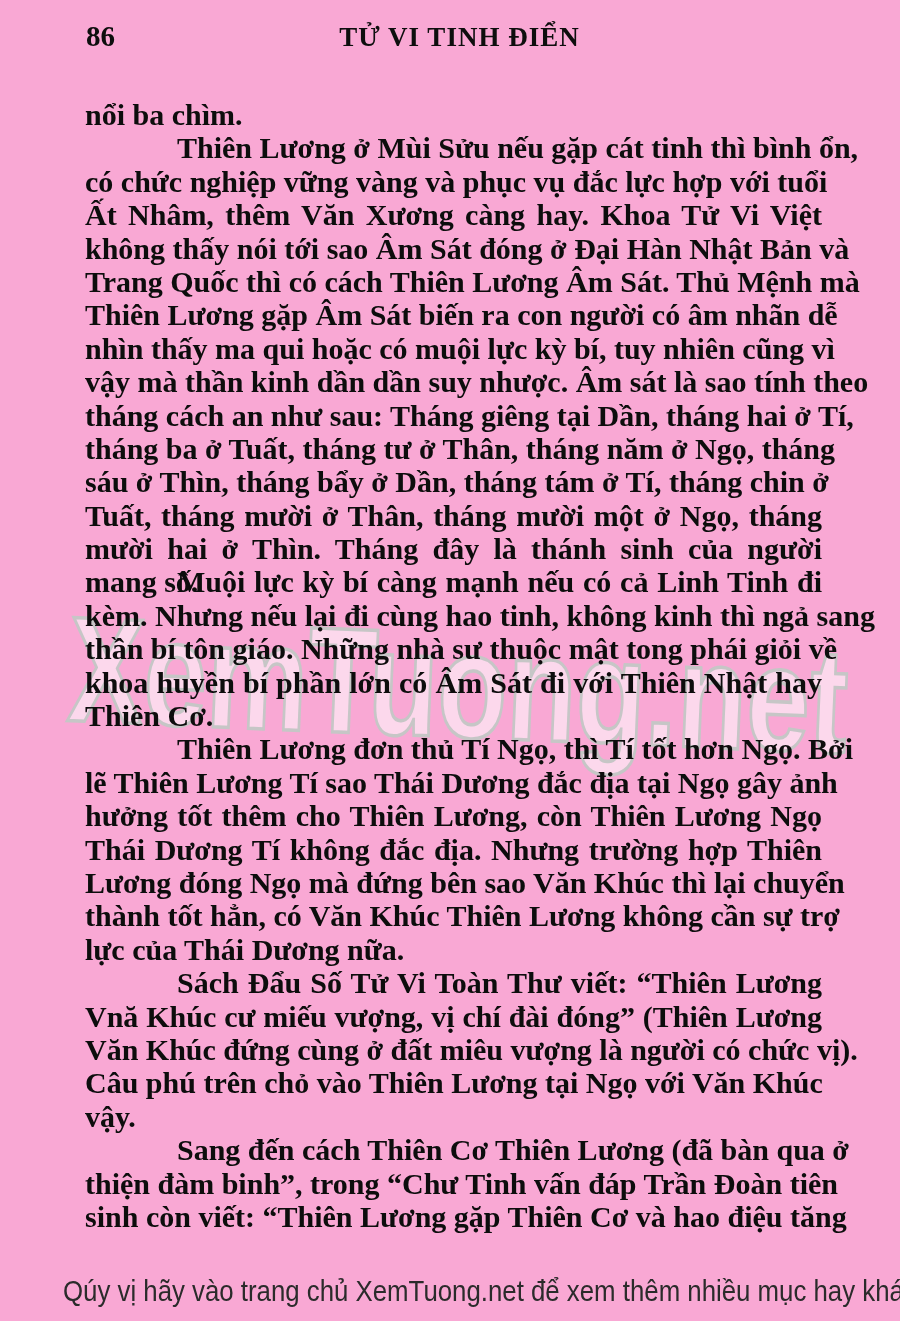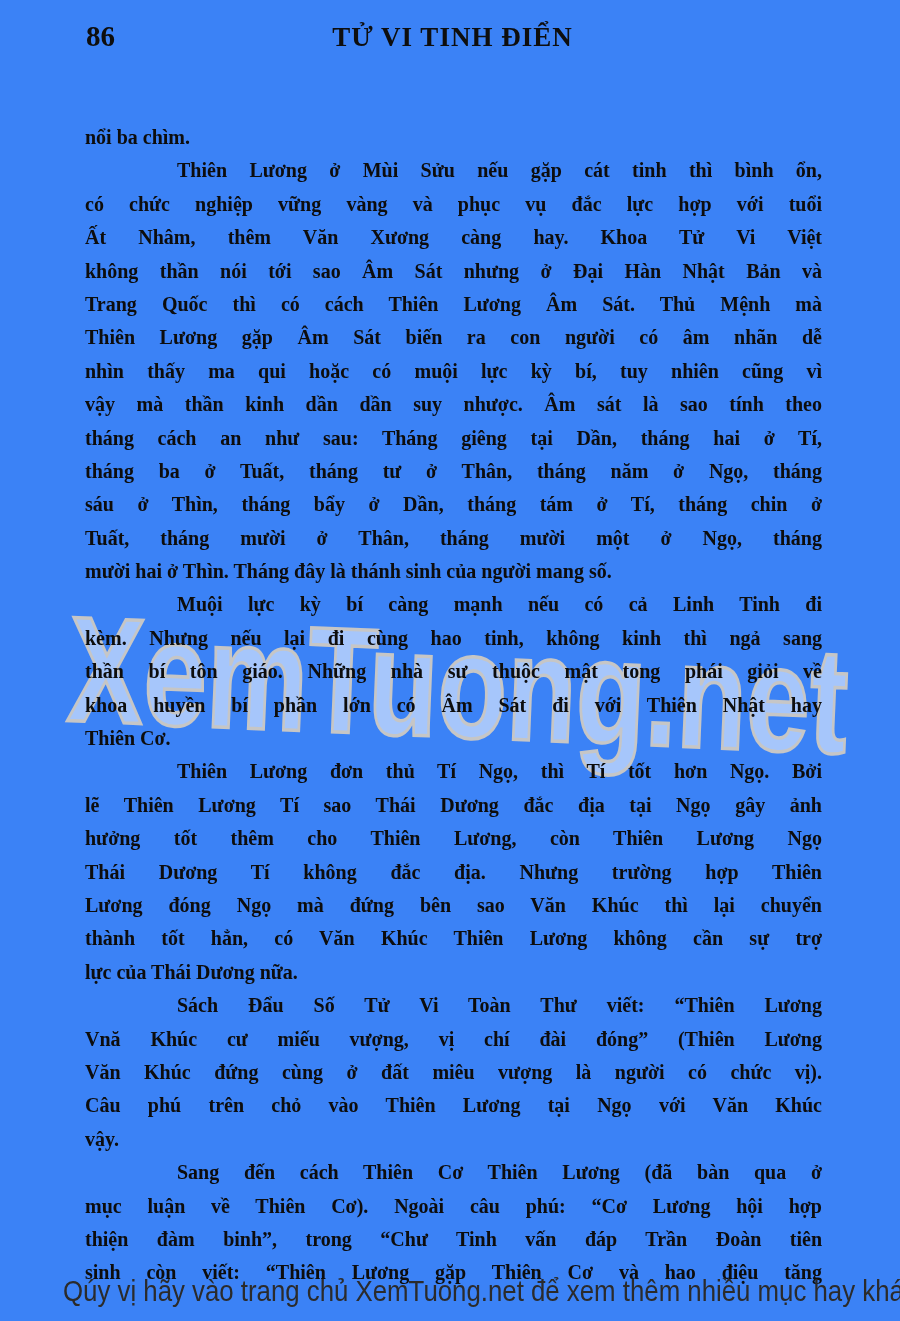--- a/index.html
+++ b/index.html
@@ -6,48 +6,47 @@
   body {
     width: 900px; height: 1321px;
     background: #ffffff;
     position: relative;
     overflow: hidden;
     font-family: "Liberation Serif", serif;
     color: #0e0e0e;
   }
   .page {
     position: absolute; inset: 0;
-    background: #3b82f6;
+    background: #f9a8d4;
     padding-left: 15px;
   }
   
   .page-number {
     position: absolute; left: 86px; top: 20px;
     font-size: 29px; font-weight: 700;
   }
   .running-title {
-    position: absolute; left: 84px; top: 22px; width: 737px;
+    position: absolute; left: 91px; top: 22px; width: 737px;
     text-align: center;
     font-size: 27px; font-weight: 700;
     letter-spacing: 1px;
   }
   
   .watermark {
     position: absolute; left: 48px; top: 582px;
     width: 820px; height: 210px;
     transform: rotate(2.4deg);
     z-index: 0;
   }
   
   .body-text {
     position: absolute; left: 85px; top: 98px; width: 737px;
     z-index: 1;
-    font-size: 20px; font-weight: 700;
+    font-size: 30px; font-weight: 700;
     color: #0d0d0d;
-    margin-top: 23px;
   }
   .line {
     height: 33.4px; line-height: 33.4px;
     text-align: justify;
     text-align-last: justify;
     overflow: visible;
     white-space: nowrap;
   }
   .line.end { text-align-last: left; white-space: normal; }
   .line.indent { text-indent: 92px; }
@@ -77,21 +76,21 @@
     <svg width="820" height="210" viewBox="0 0 820 210">
       <text x="410" y="155" text-anchor="middle" textLength="780" lengthAdjust="spacingAndGlyphs" font-family="Liberation Sans, sans-serif" font-size="150" font-weight="bold" fill="#ffffff" fill-opacity="0.55" stroke="#c6c6c6" stroke-width="3.5">XemTuong.net</text>
     </svg>
   </div>
 
   <div class="body-text" id="body-text">
       <div class="line end">nổi ba chìm.</div>
       <div class="line indent">Thiên Lương ở Mùi Sửu nếu gặp cát tinh thì bình ổn,</div>
       <div class="line">có chức nghiệp vững vàng và phục vụ đắc lực hợp với tuổi</div>
       <div class="line">Ất Nhâm, thêm Văn Xương càng hay. Khoa Tử Vi Việt</div>
-      <div class="line">không thần nói tới sao Âm Sát nhưng ở Đại Hàn Nhật Bản và</div>
+      <div class="line">không thấy nói tới sao Âm Sát đóng ở Đại Hàn Nhật Bản và</div>
       <div class="line">Trang Quốc thì có cách Thiên Lương Âm Sát. Thủ Mệnh mà</div>
       <div class="line">Thiên Lương gặp Âm Sát biến ra con người có âm nhãn dễ</div>
       <div class="line">nhìn thấy ma qui hoặc có muội lực kỳ bí, tuy nhiên cũng vì</div>
       <div class="line">vậy mà thần kinh dần dần suy nhược. Âm sát là sao tính theo</div>
       <div class="line">tháng cách an như sau: Tháng giêng tại Dần, tháng hai ở Tí,</div>
       <div class="line">tháng ba ở Tuất, tháng tư ở Thân, tháng năm ở Ngọ, tháng</div>
       <div class="line">sáu ở Thìn, tháng bẩy ở Dần, tháng tám ở Tí, tháng chin ở</div>
       <div class="line">Tuất, tháng mười ở Thân, tháng mười một ở Ngọ, tháng</div>
       <div class="line end">mười hai ở Thìn. Tháng đây là thánh sinh của người mang số.</div>
       <div class="line indent">Muội lực kỳ bí càng mạnh nếu có cả Linh Tinh đi</div>
@@ -105,20 +104,19 @@
       <div class="line">Thái Dương Tí không đắc địa. Nhưng trường hợp Thiên</div>
       <div class="line">Lương đóng Ngọ mà đứng bên sao Văn Khúc thì lại chuyển</div>
       <div class="line">thành tốt hẳn, có Văn Khúc Thiên Lương không cần sự trợ</div>
       <div class="line end">lực của Thái Dương nữa.</div>
       <div class="line indent">Sách Đẩu Số Tử Vi Toàn Thư viết: “Thiên Lương</div>
       <div class="line">Vnă Khúc cư miếu vượng, vị chí đài đóng” (Thiên Lương</div>
       <div class="line">Văn Khúc đứng cùng ở đất miêu vượng là người có chức vị).</div>
       <div class="line">Câu phú trên chỏ vào Thiên Lương tại Ngọ với Văn Khúc</div>
       <div class="line end">vậy.</div>
       <div class="line indent">Sang đến cách Thiên Cơ Thiên Lương (đã bàn qua ở</div>
-      <div class="line">mục luận về Thiên Cơ). Ngoài câu phú: “Cơ Lương hội hợp</div>
       <div class="line">thiện đàm binh”, trong “Chư Tinh vấn đáp Trần Đoàn tiên</div>
       <div class="line">sinh còn viết: “Thiên Lương gặp Thiên Cơ và hao điệu tăng</div>
     </div>
 
   <div class="footer">Qúy vị hãy vào trang chủ XemTuong.net để xem thêm nhiều mục hay khác</div>
 
 </div>
 
 </body></html>

